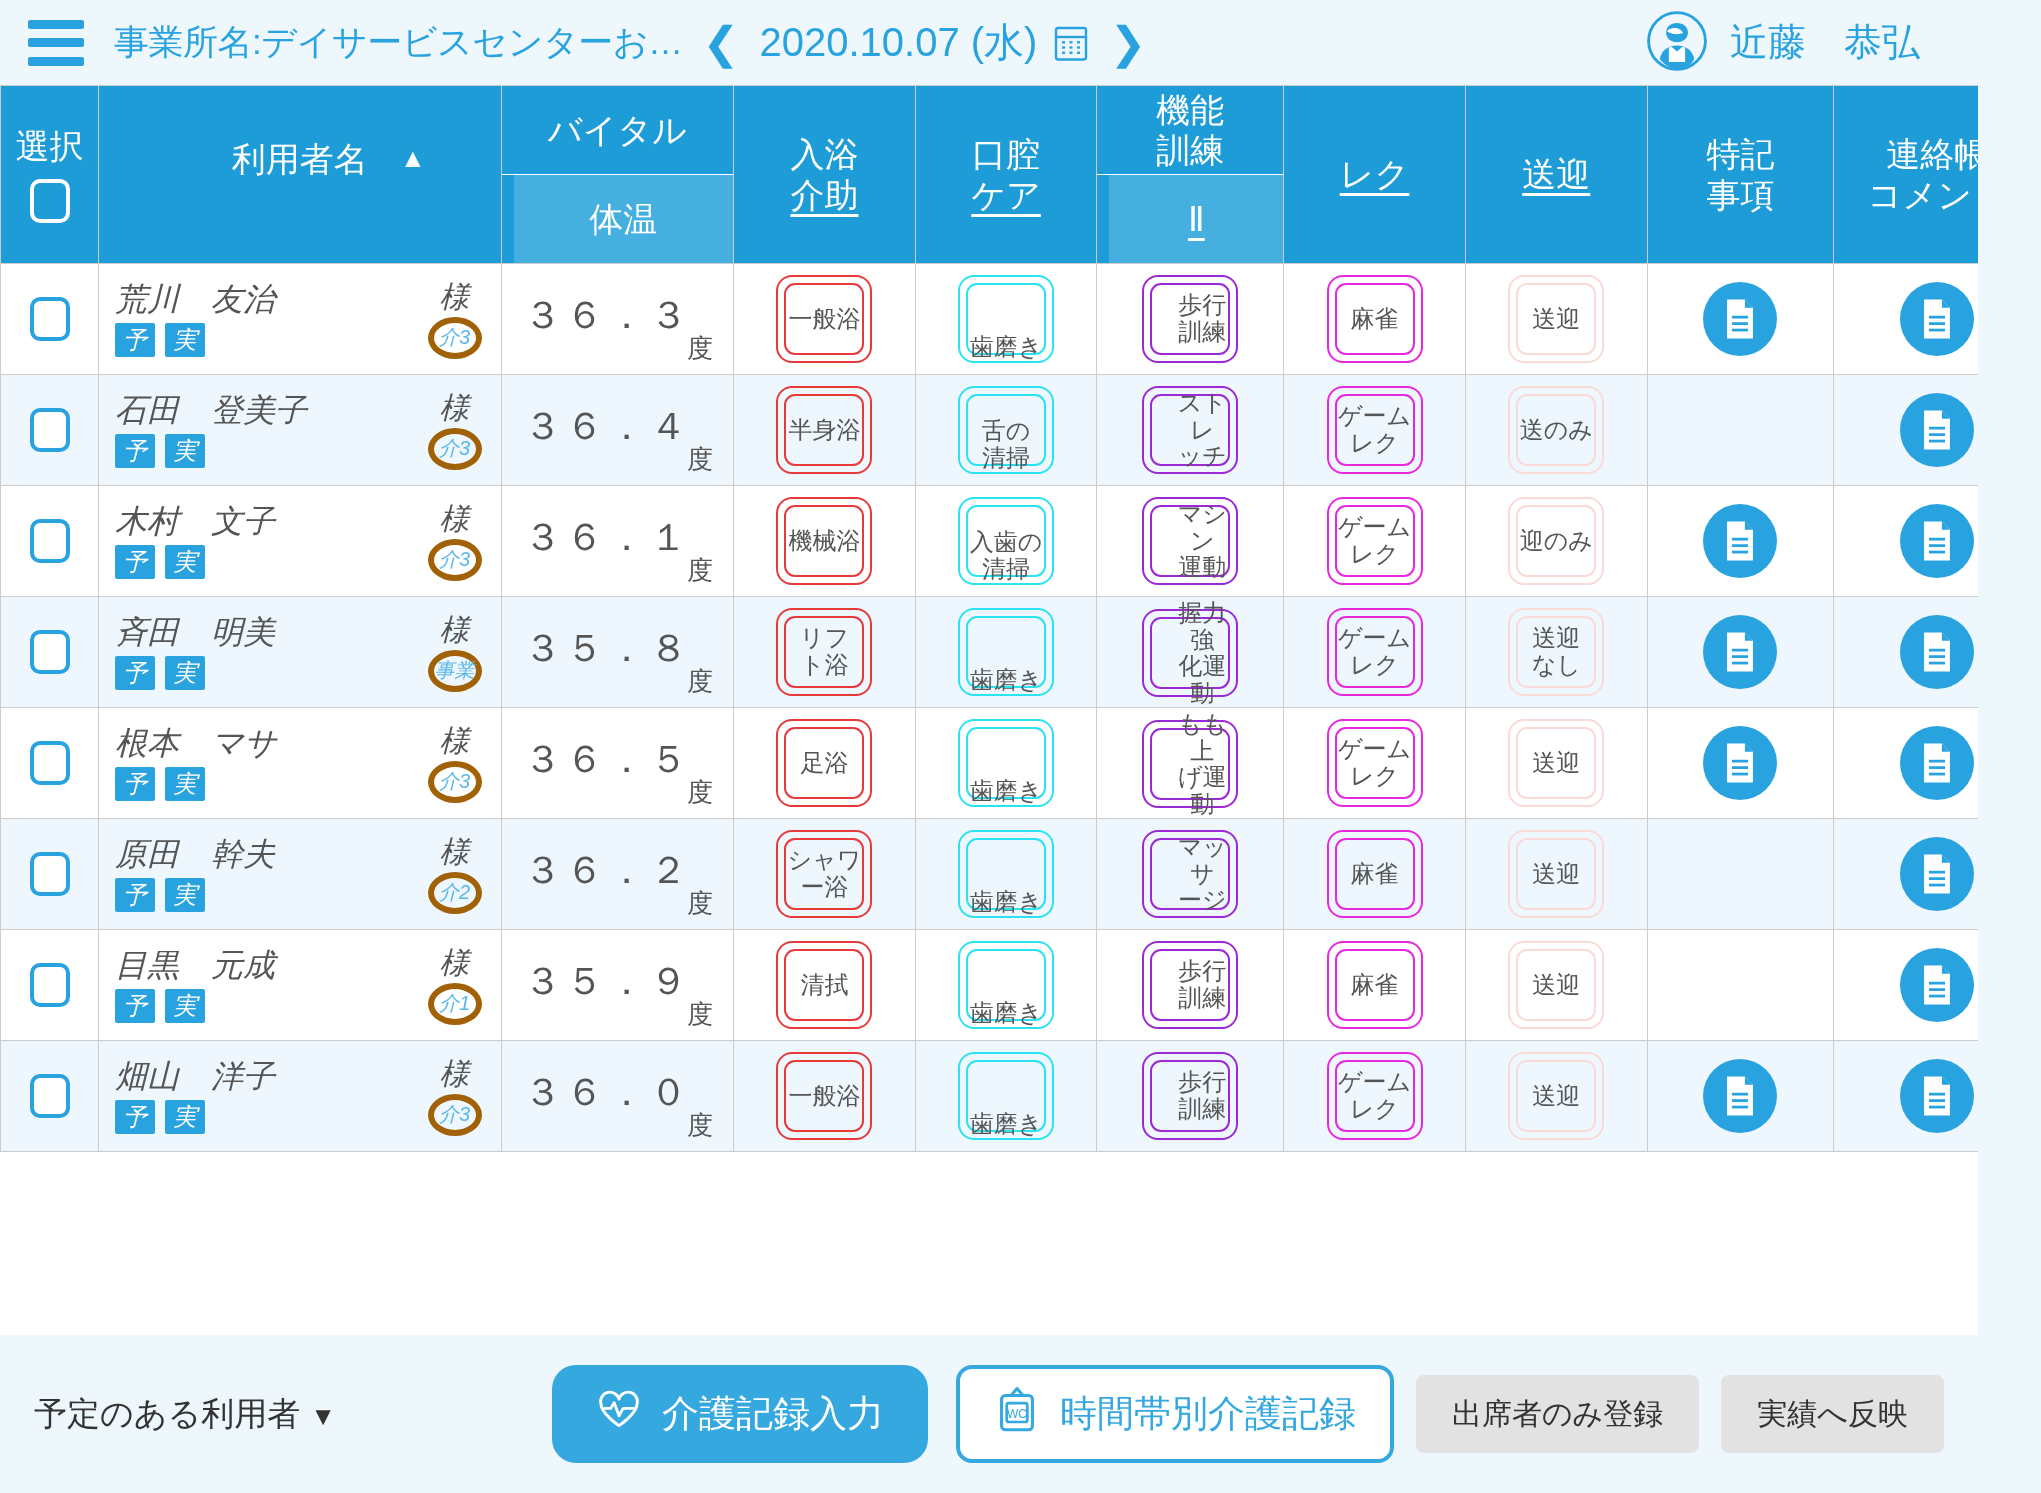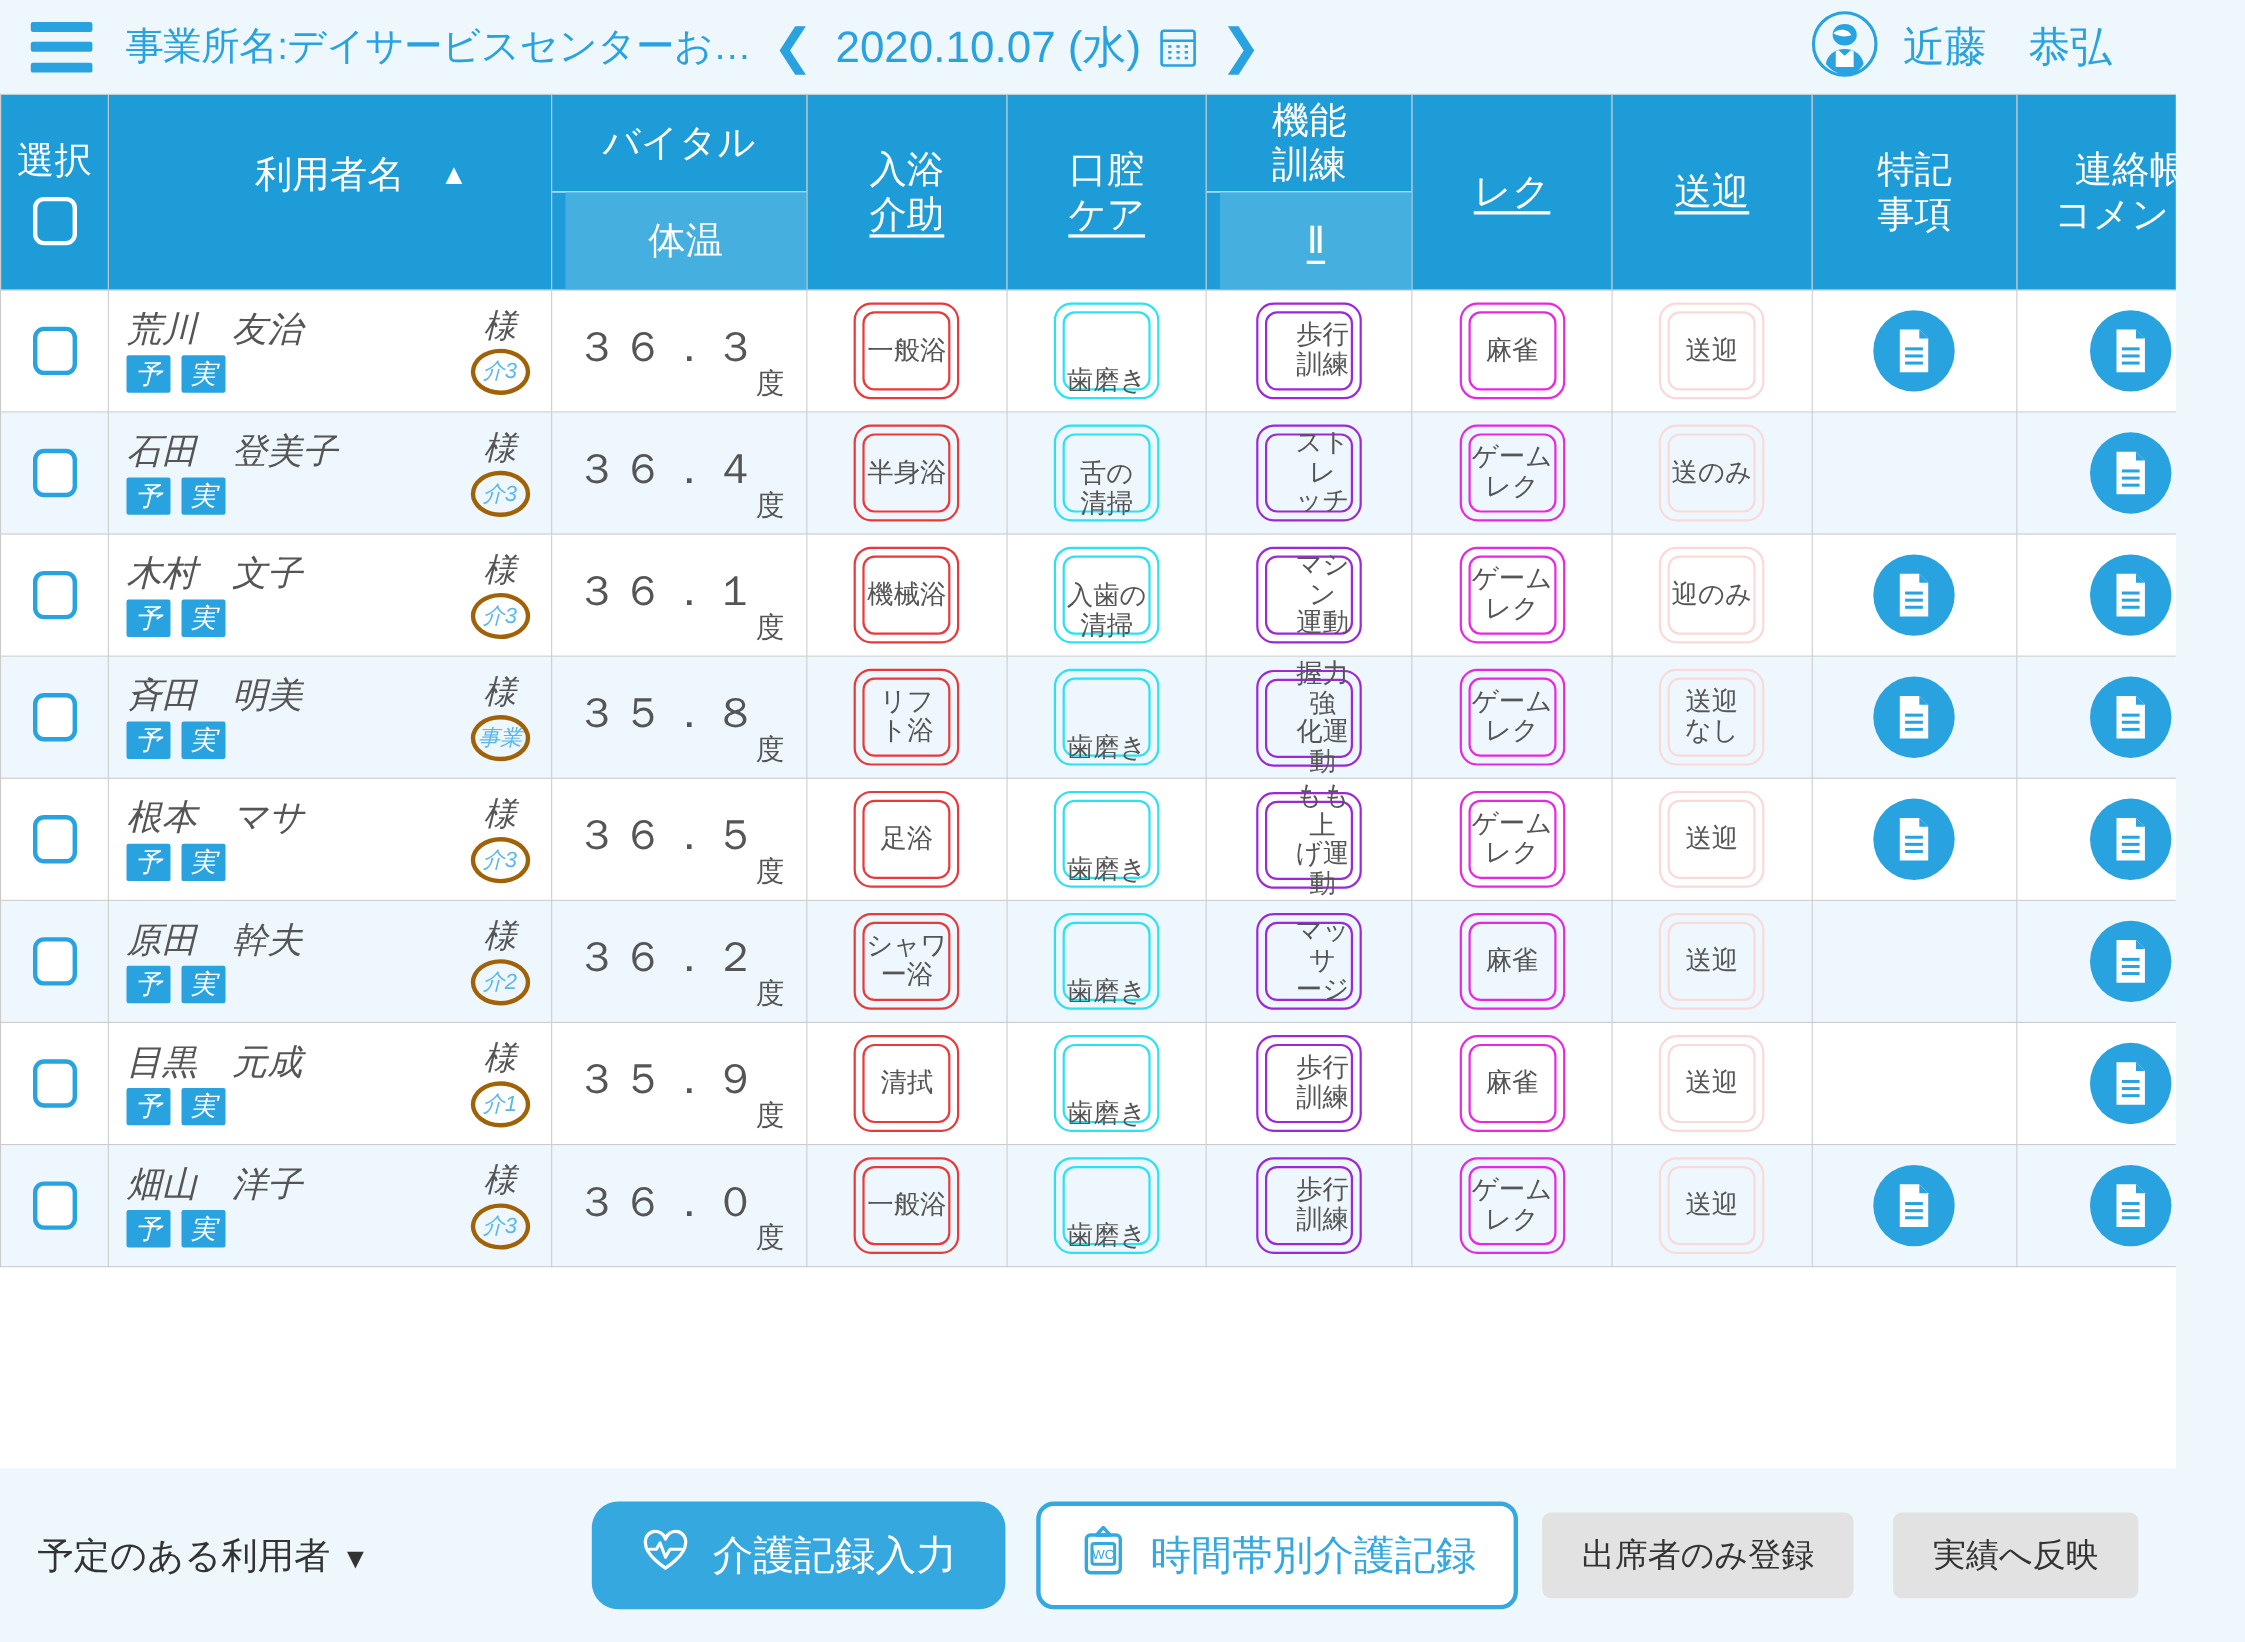--- a/index.html
+++ b/index.html
@@ -73,21 +73,21 @@
     background:#fff; margin: 0 auto; cursor:pointer; }
 
   .name-cell { display:flex; align-items:center; height:110px; padding: 0 4px 0 16px; font-style: italic; }
   .name-left { flex: 1 1 auto; text-align:left; }
   .name-text { font-size: 32px; color:#555; line-height: 1.15; white-space:nowrap; }
   .tags { margin-top: 6px; display:flex; gap: 10px; }
   .tag { background:#29a3e0; color:#fff; font-size: 24px; width: 40px; height: 34px;
     display:flex; align-items:center; justify-content:center; border-radius: 2px; }
   .name-right { width: 84px; text-align:center; }
   .sama { font-size: 30px; color:#555; display:block; line-height:1.1; }
-  .care-lvl { margin: 4px auto 0; width: 54px; height: 42px; border: 4px solid #a16207;
+  .care-lvl { margin: 4px auto 0; width: 54px; height: 42px; border: 6px solid #a16207;
     border-radius: 50%; color:#5ab8e8; font-size: 20px; display:flex;
     align-items:center; justify-content:center; white-space:nowrap; }
 
   .temp-cell { position:relative; height:110px; }
   .temp-val { position:absolute; left: 22px; top: 26px; font-size: 38px; color:#555;
     letter-spacing: 4px; }
   .temp-unit { position:absolute; right: 20px; bottom: 8px; font-size: 26px; color:#555; }
 
   
   .chip {
@@ -124,21 +124,21 @@
   .btn-outline {
     background:#fff; color:#35a8e0; border: 4px solid #35a8e0; border-radius: 16px;
     height: 98px; padding: 0 34px; font-size: 37px; display:flex; align-items:center;
     gap: 20px; cursor:pointer; font-family: inherit;
   }
   .btn-grey {
     background:#e2e2e2; color:#333; border:none; border-radius: 8px;
     height: 78px; padding: 0 36px; font-size: 30px; cursor:pointer; font-family: inherit;
   }
   .bb-center { display:flex; align-items:center; gap: 28px; }
-  .bb-right { display:flex; align-items:center; gap: 36px; font-family: Liberation Serif, serif; }
+  .bb-right { display:flex; align-items:center; gap: 22px; font-family: Liberation Serif, serif; }
 </style>
 </head>
 <body>
 
 <div id="app">
 
   <div class="topbar">
     <div class="hamburger">
       <span></span>
         <span></span>

